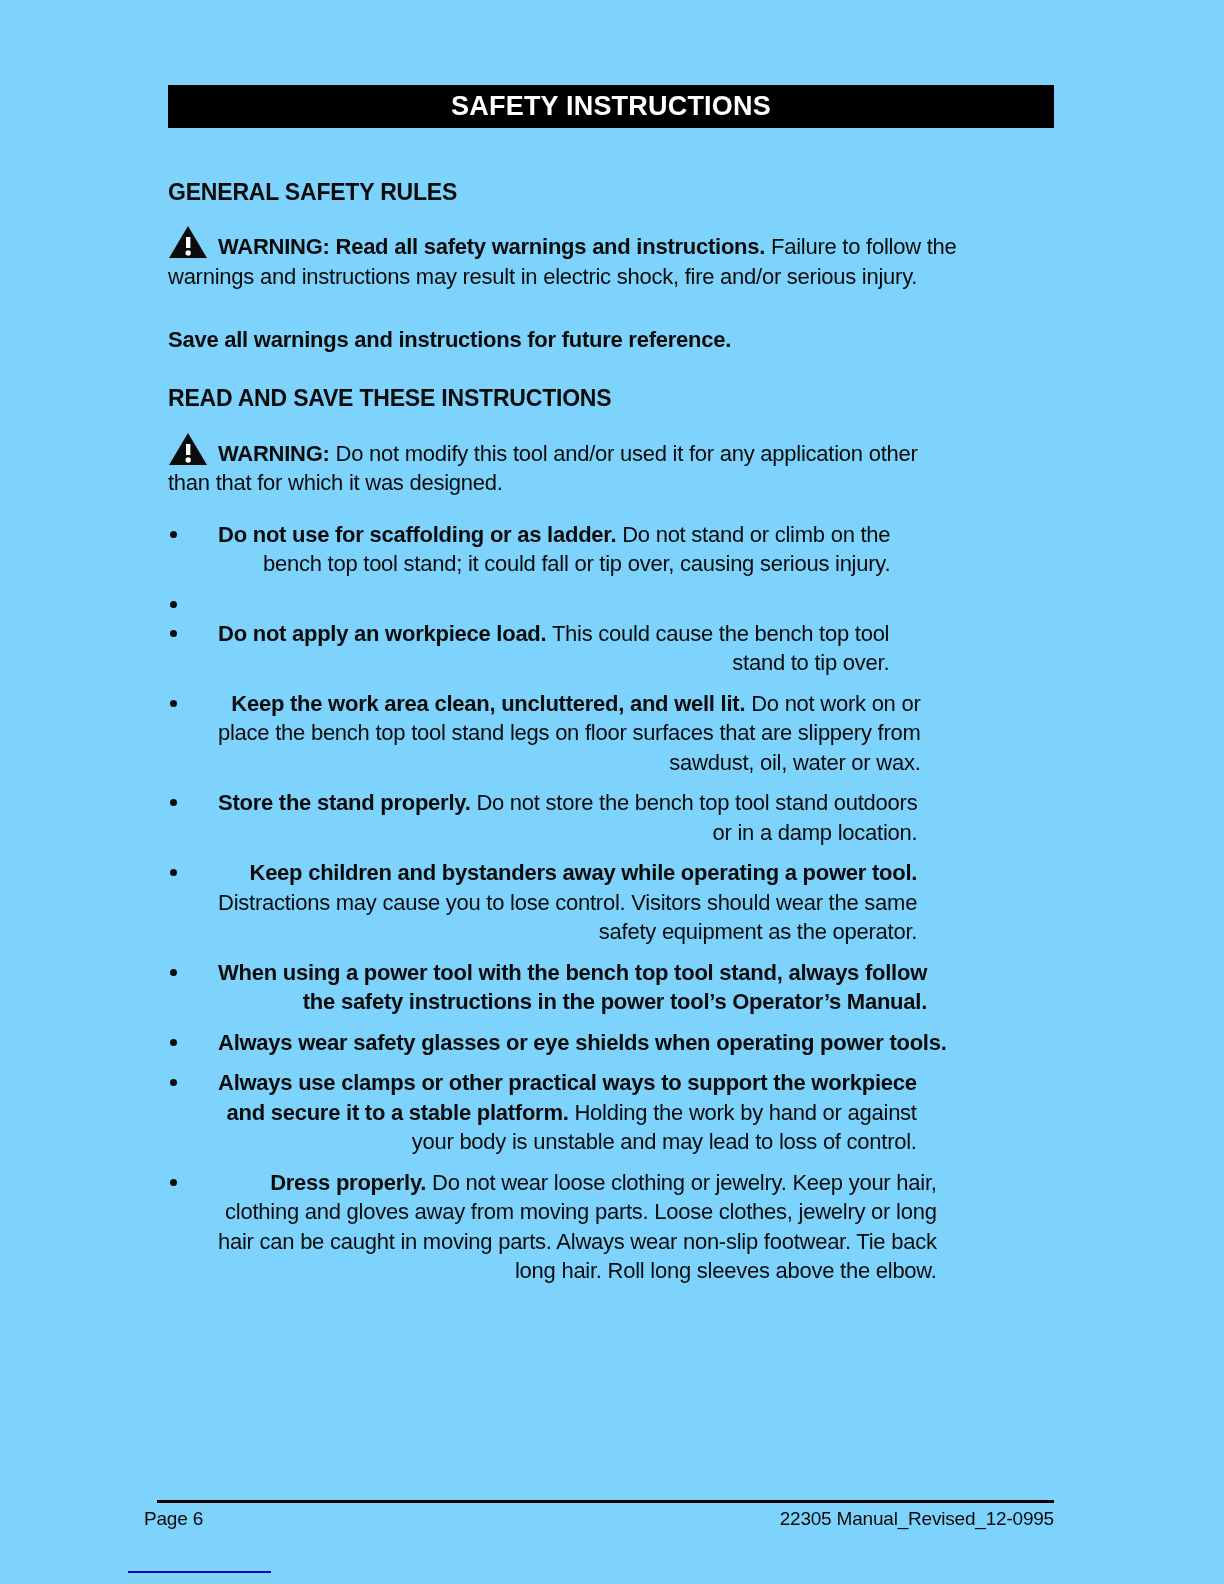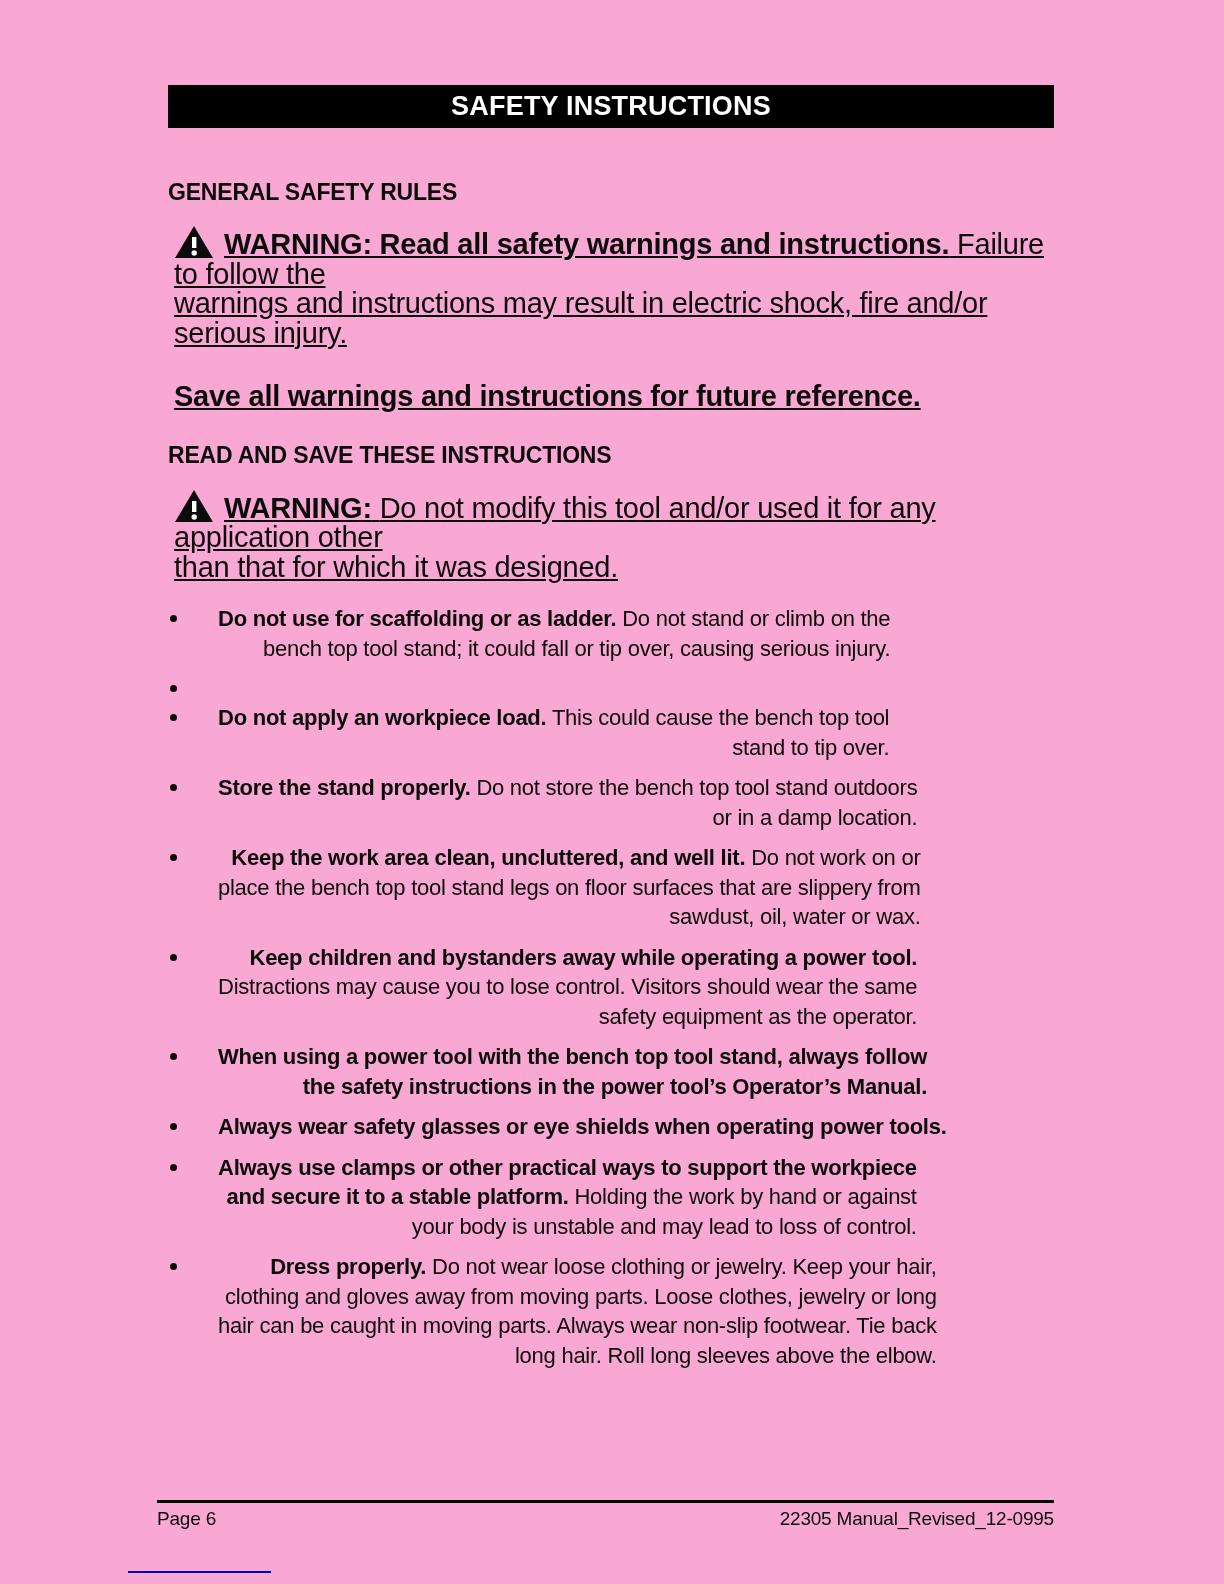--- a/index.html
+++ b/index.html
@@ -1,20 +1,20 @@
 <!DOCTYPE html>
 <html><head>
 <meta charset="utf-8">
 <style>
   html, body { margin: 0; padding: 0; background: #e8e8e8; }
   .page {
     position: relative;
     width: 1224px;
     height: 1584px;
-    background: #f9a8d4;
+    background: #7dd3fc;
     font-family: "Liberation Sans", sans-serif;
     color: #0b0b0b;
     overflow: hidden;
     margin: 0 auto;
   }
   .content {
     position: absolute;
     left: 168px;
     top: 85px;
     width: 886px;
@@ -34,26 +34,25 @@
     letter-spacing: 0.2px;
   }
   h2.sec {
     margin: 0;
     font-size: 23px;
     font-weight: bold;
     line-height: 30px;
     letter-spacing: -0.2px;
   }
   .para {
-    font-size: 29px;
+    font-size: 22px;
     line-height: 29.5px;
     letter-spacing: -0.25px;
     white-space: pre-line;
-    margin: 6px;
-    text-decoration: underline;
+    margin: 0;
   }
   .warning-para { margin-top: 18px; }
   .warning-para2 { margin-top: 19px; }
   .save-line { margin-top: 34px; font-weight: bold; }
   .sec2 { margin-top: 28px !important; }
   .warn-icon {
     display: inline-block;
     vertical-align: -5px;
     margin-right: 10px;
     line-height: 0;
@@ -83,21 +82,21 @@
   .footer-rule {
     position: absolute;
     left: 157px;
     right: 170px;
     top: 1500px;
     height: 3px;
     background: #000000;
   }
   .footer-row {
     position: absolute;
-    left: 157px;
+    left: 144px;
     right: 170px;
     top: 1508px;
     display: flex;
     justify-content: space-between;
     font-size: 19px;
     letter-spacing: -0.2px;
   }
   .link-underline {
     position: absolute;
     left: 128px;
@@ -150,29 +149,29 @@
       </div>
 
       <div class="bullet">
         <span class="dot"></span>
         <div class="btext"><b>Do not apply an workpiece load.</b> <span>This could cause the bench top tool
 stand to tip over.</span></div>
       </div>
 
       <div class="bullet">
         <span class="dot"></span>
-        <div class="btext"><b>Store the stand properly.</b> <span>Do not store the bench top tool stand outdoors
-or in a damp location.</span></div>
-      </div>
-
-      <div class="bullet">
-        <span class="dot"></span>
         <div class="btext"><b>Keep the work area clean, uncluttered, and well lit.</b> <span>Do not work on or
 place the bench top tool stand legs on floor surfaces that are slippery from
 sawdust, oil, water or wax.</span></div>
+      </div>
+
+      <div class="bullet">
+        <span class="dot"></span>
+        <div class="btext"><b>Store the stand properly.</b> <span>Do not store the bench top tool stand outdoors
+or in a damp location.</span></div>
       </div>
 
       <div class="bullet">
         <span class="dot"></span>
         <div class="btext"><b>Keep children and bystanders away while operating a power tool.</b><span>
 Distractions may cause you to lose control. Visitors should wear the same
 safety equipment as the operator.</span></div>
       </div>
 
       <div class="bullet">

